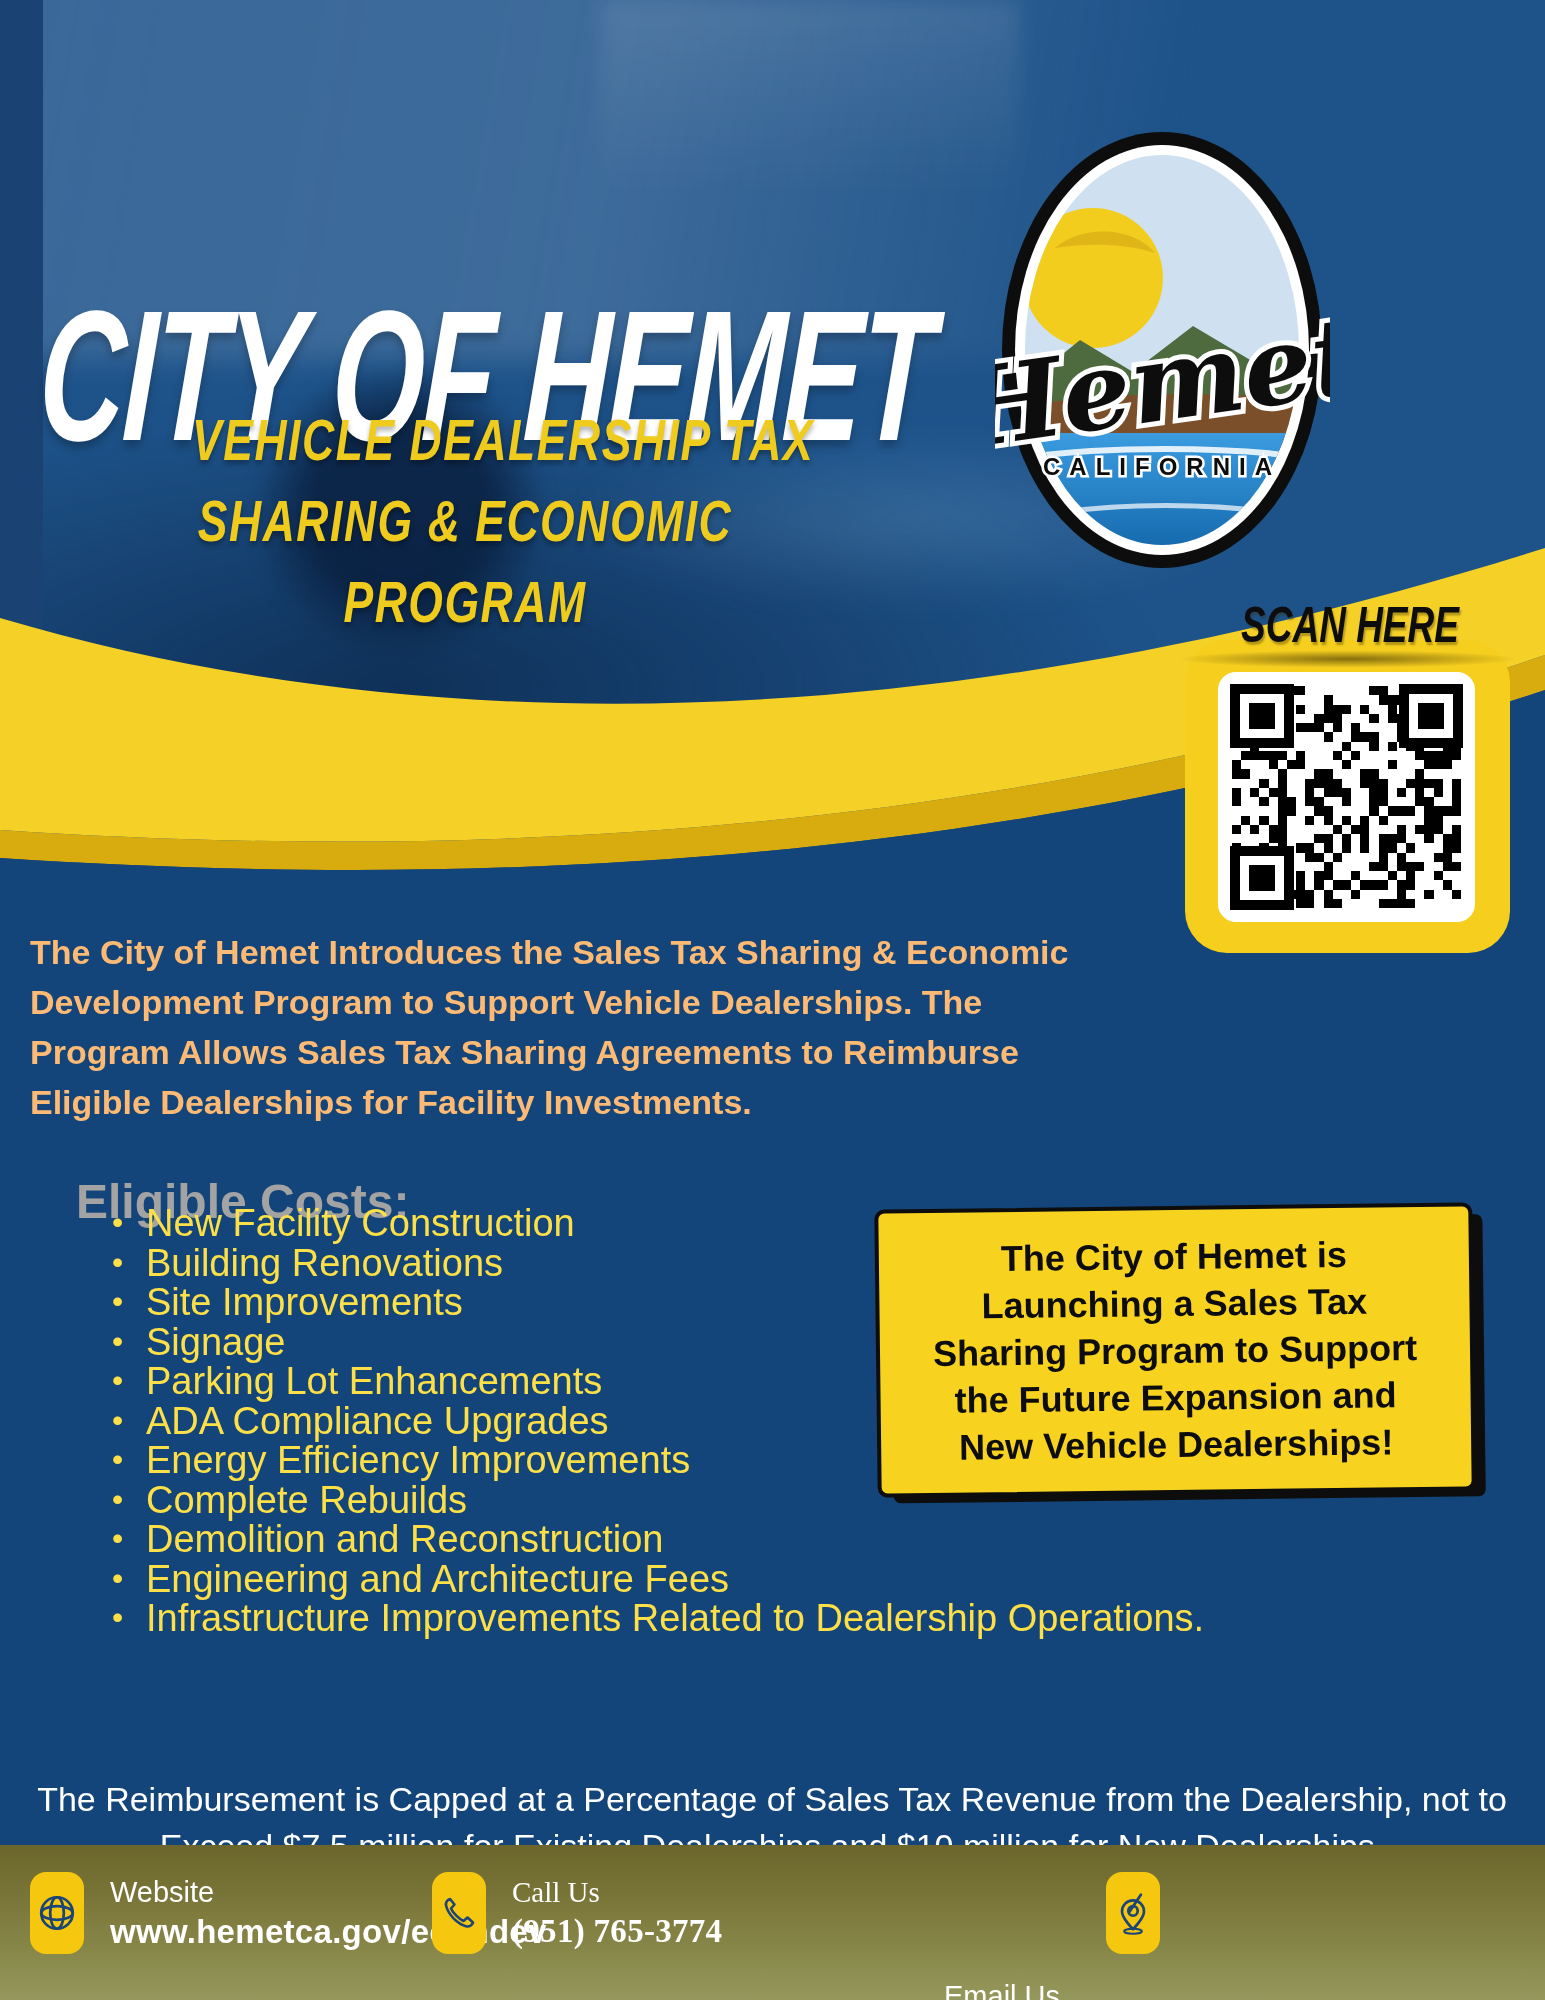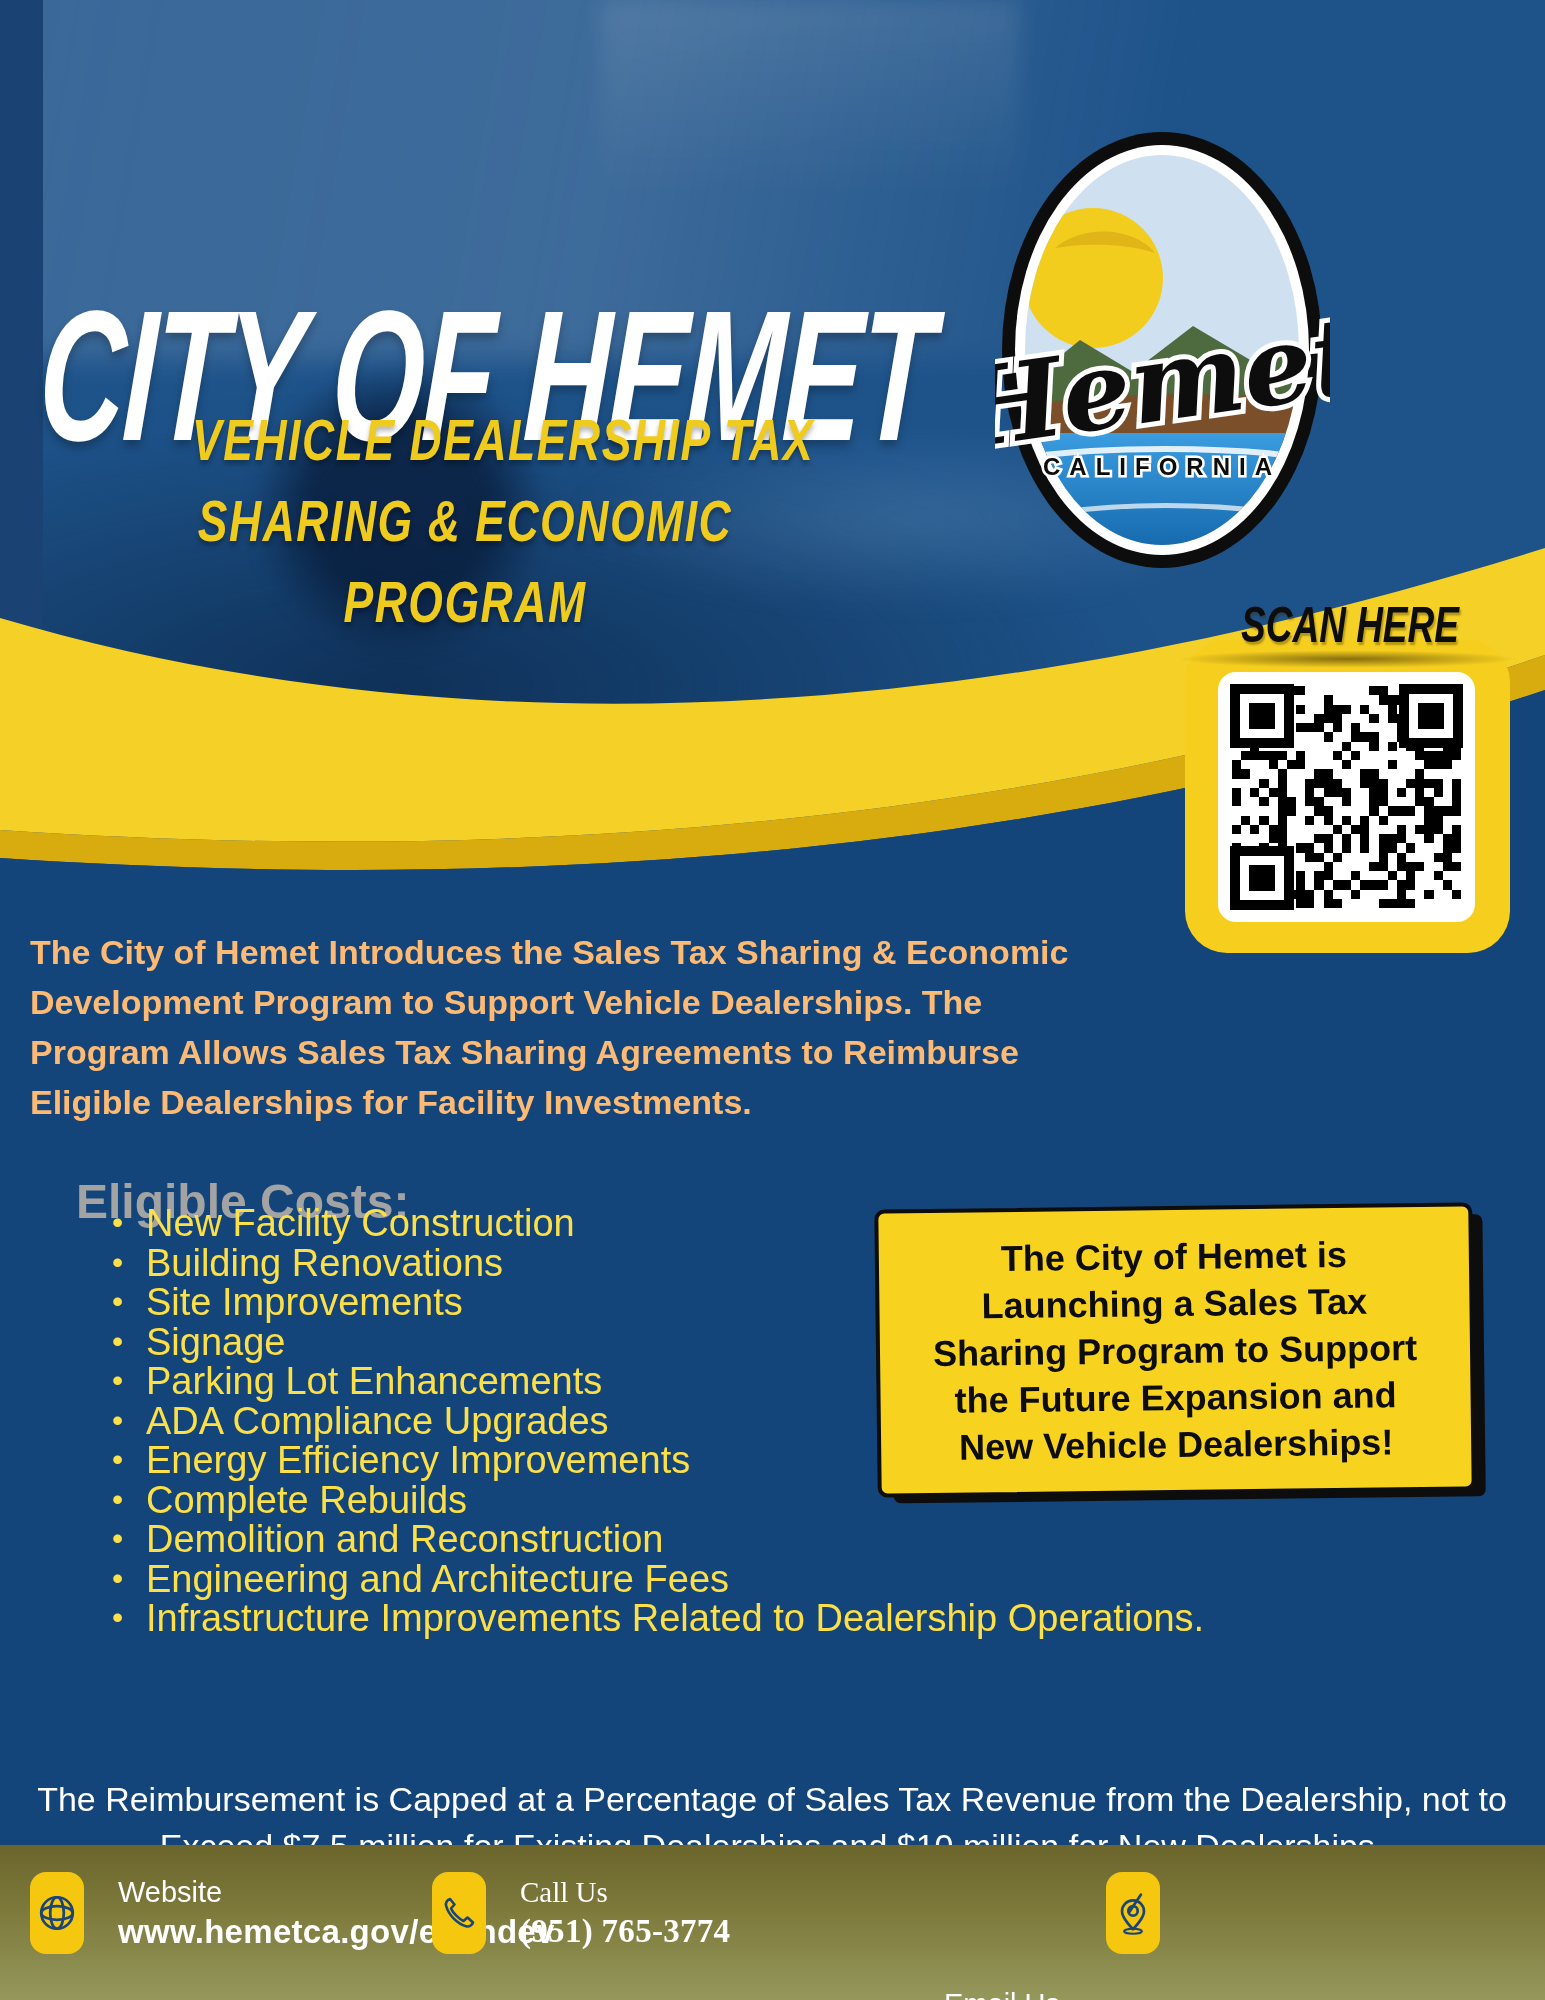--- a/index.html
+++ b/index.html
@@ -73,21 +73,21 @@
     box-shadow:13px 9px 0 -3px #0d0d0d;
     display:flex;flex-direction:column;justify-content:center;text-align:center;
     color:#0d0d0d;font-weight:bold;font-size:36px;line-height:47px;}
 
   .cap-note{position:absolute;left:22px;top:1742px;width:1500px;text-align:center;color:#ffffff;
     font-size:34px;line-height:47px;}
 
   
   .footer{position:absolute;left:0;top:1845px;width:1545px;height:155px;
     background:linear-gradient(180deg,#6B652B 0%,#7E7B3D 45%,#95985C 100%);}
-  .f-item{position:absolute;top:27px;display:flex;align-items:center;gap:34px;}
+  .f-item{position:absolute;top:27px;display:flex;align-items:center;gap:26px;}
   .f-item.i1{left:30px;} .f-item.i2{left:432px;font-family:Liberation Serif, serif;} .f-item.i3{left:944px;flex-direction:column;}
   .f-tile{width:54px;height:82px;background:#F5C70E;border-radius:16px;flex:0 0 auto;
     display:flex;align-items:center;justify-content:center;}
   .f-text{display:flex;flex-direction:column;gap:4px;}
   .f-label{font-size:29px;color:#ffffff;}
   .f-value{font-size:33px;font-weight:bold;color:#ffffff;letter-spacing:.3px;}
 </style>
 </head>
 <body>
 

